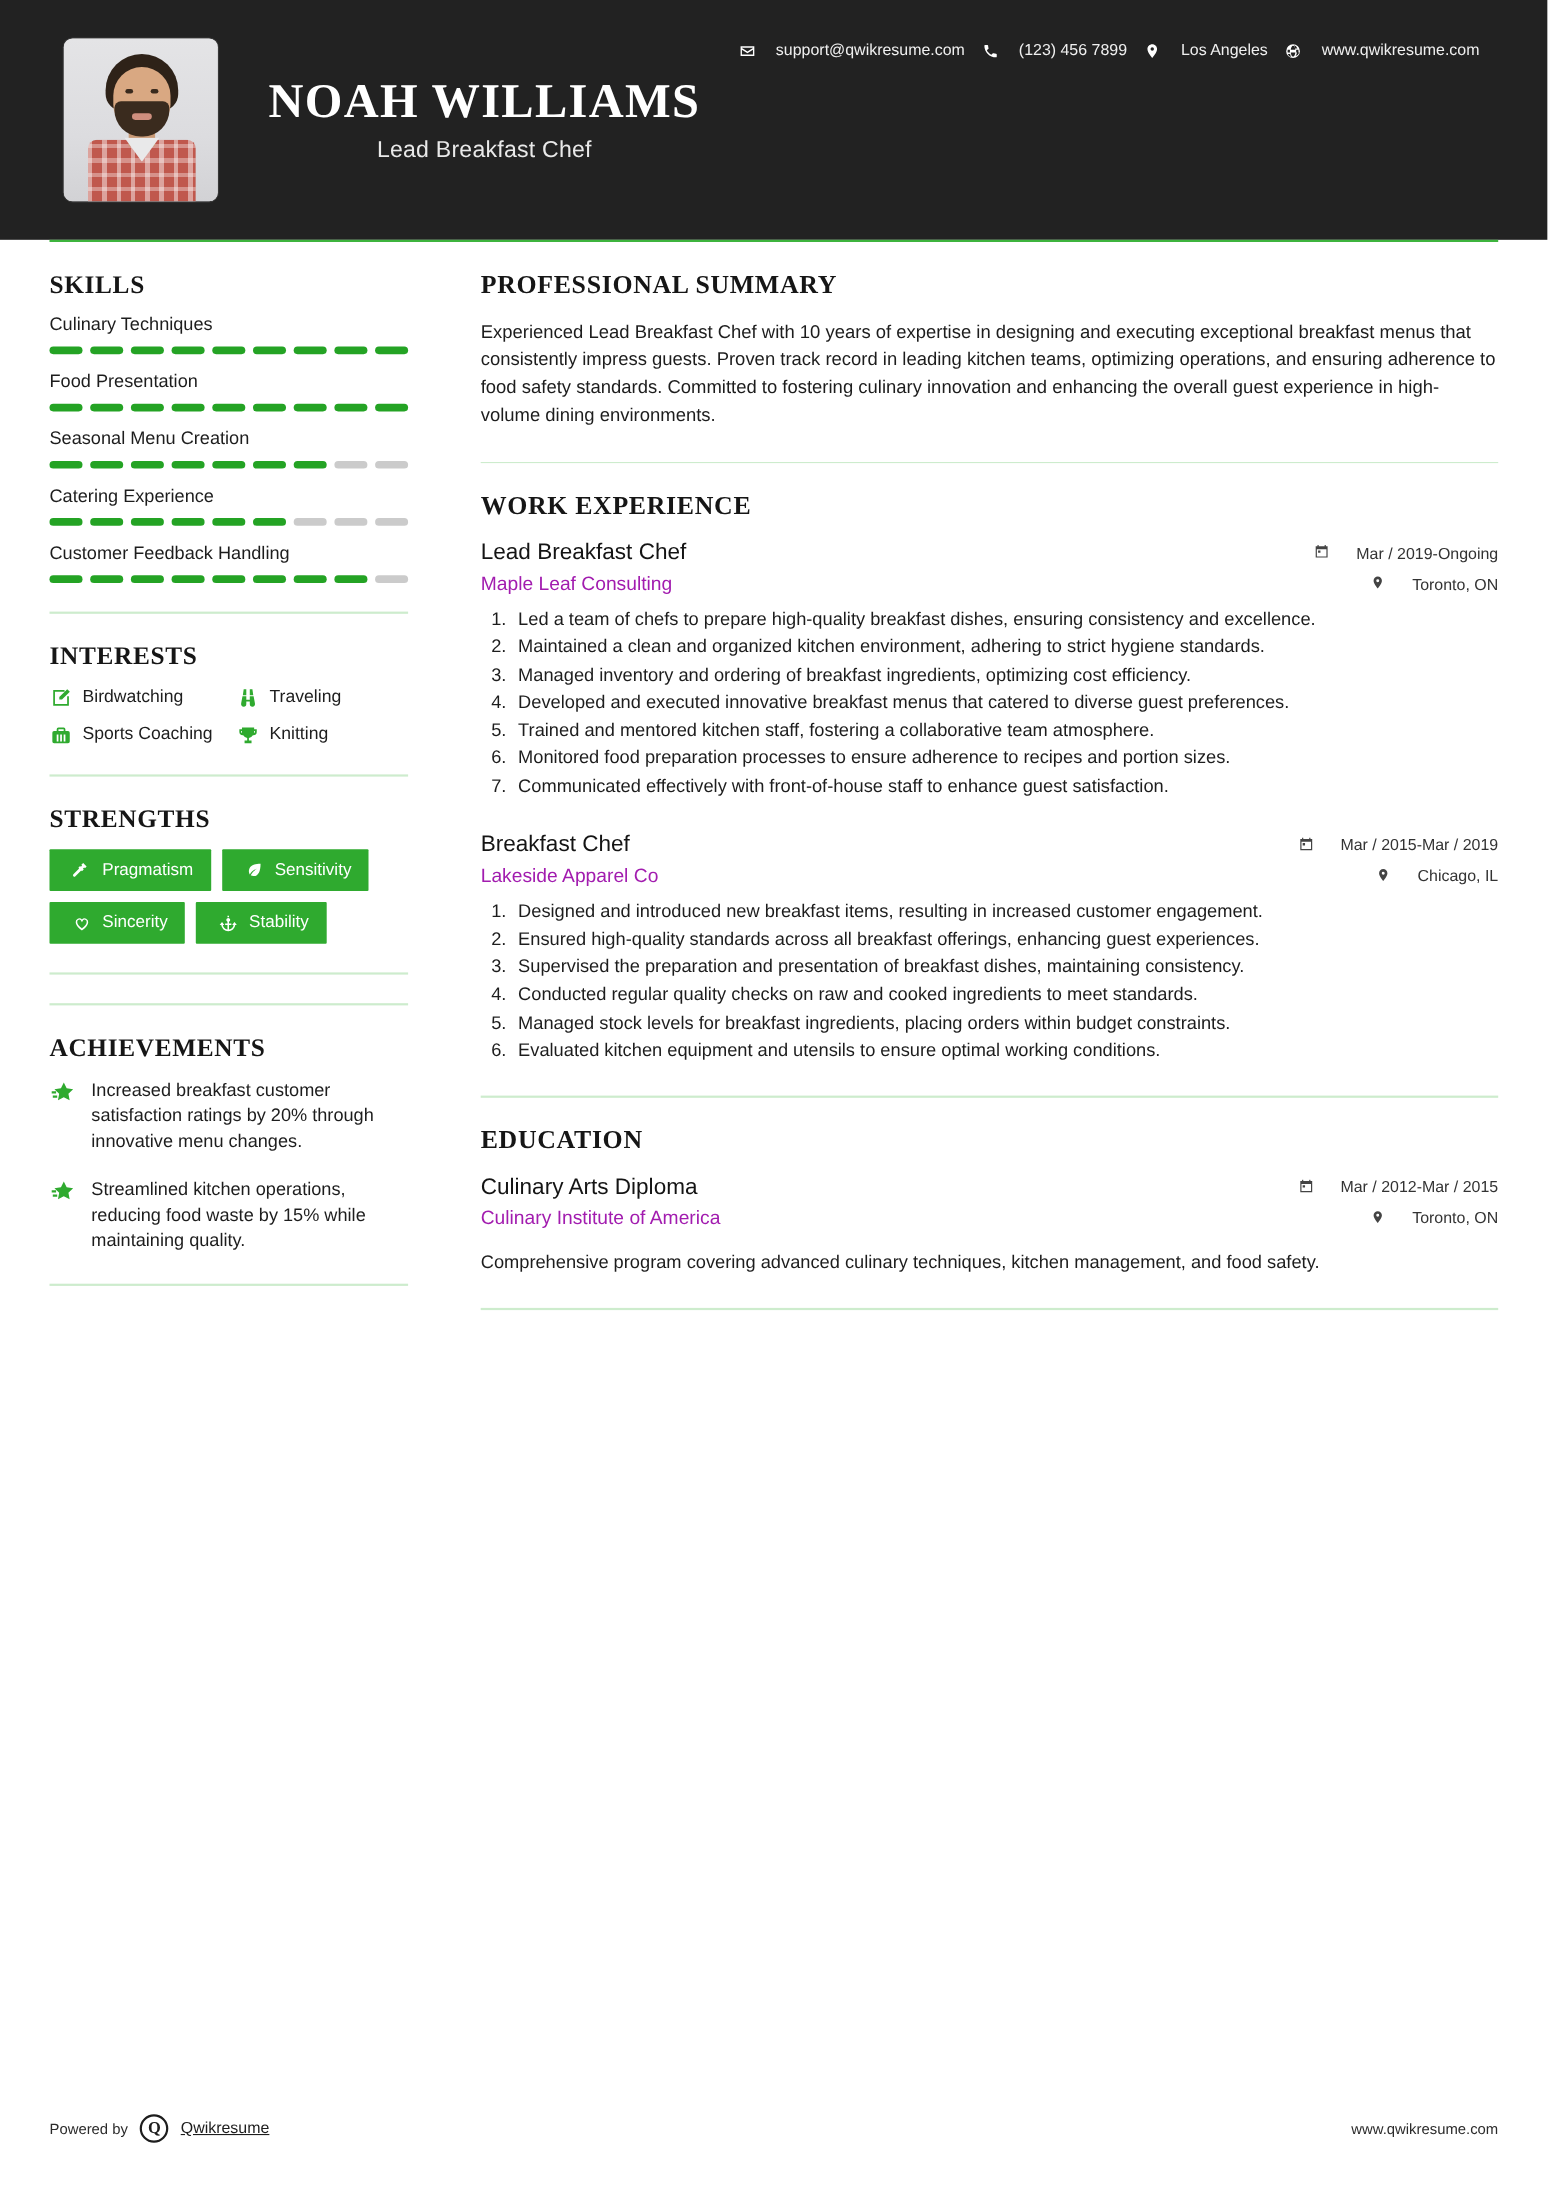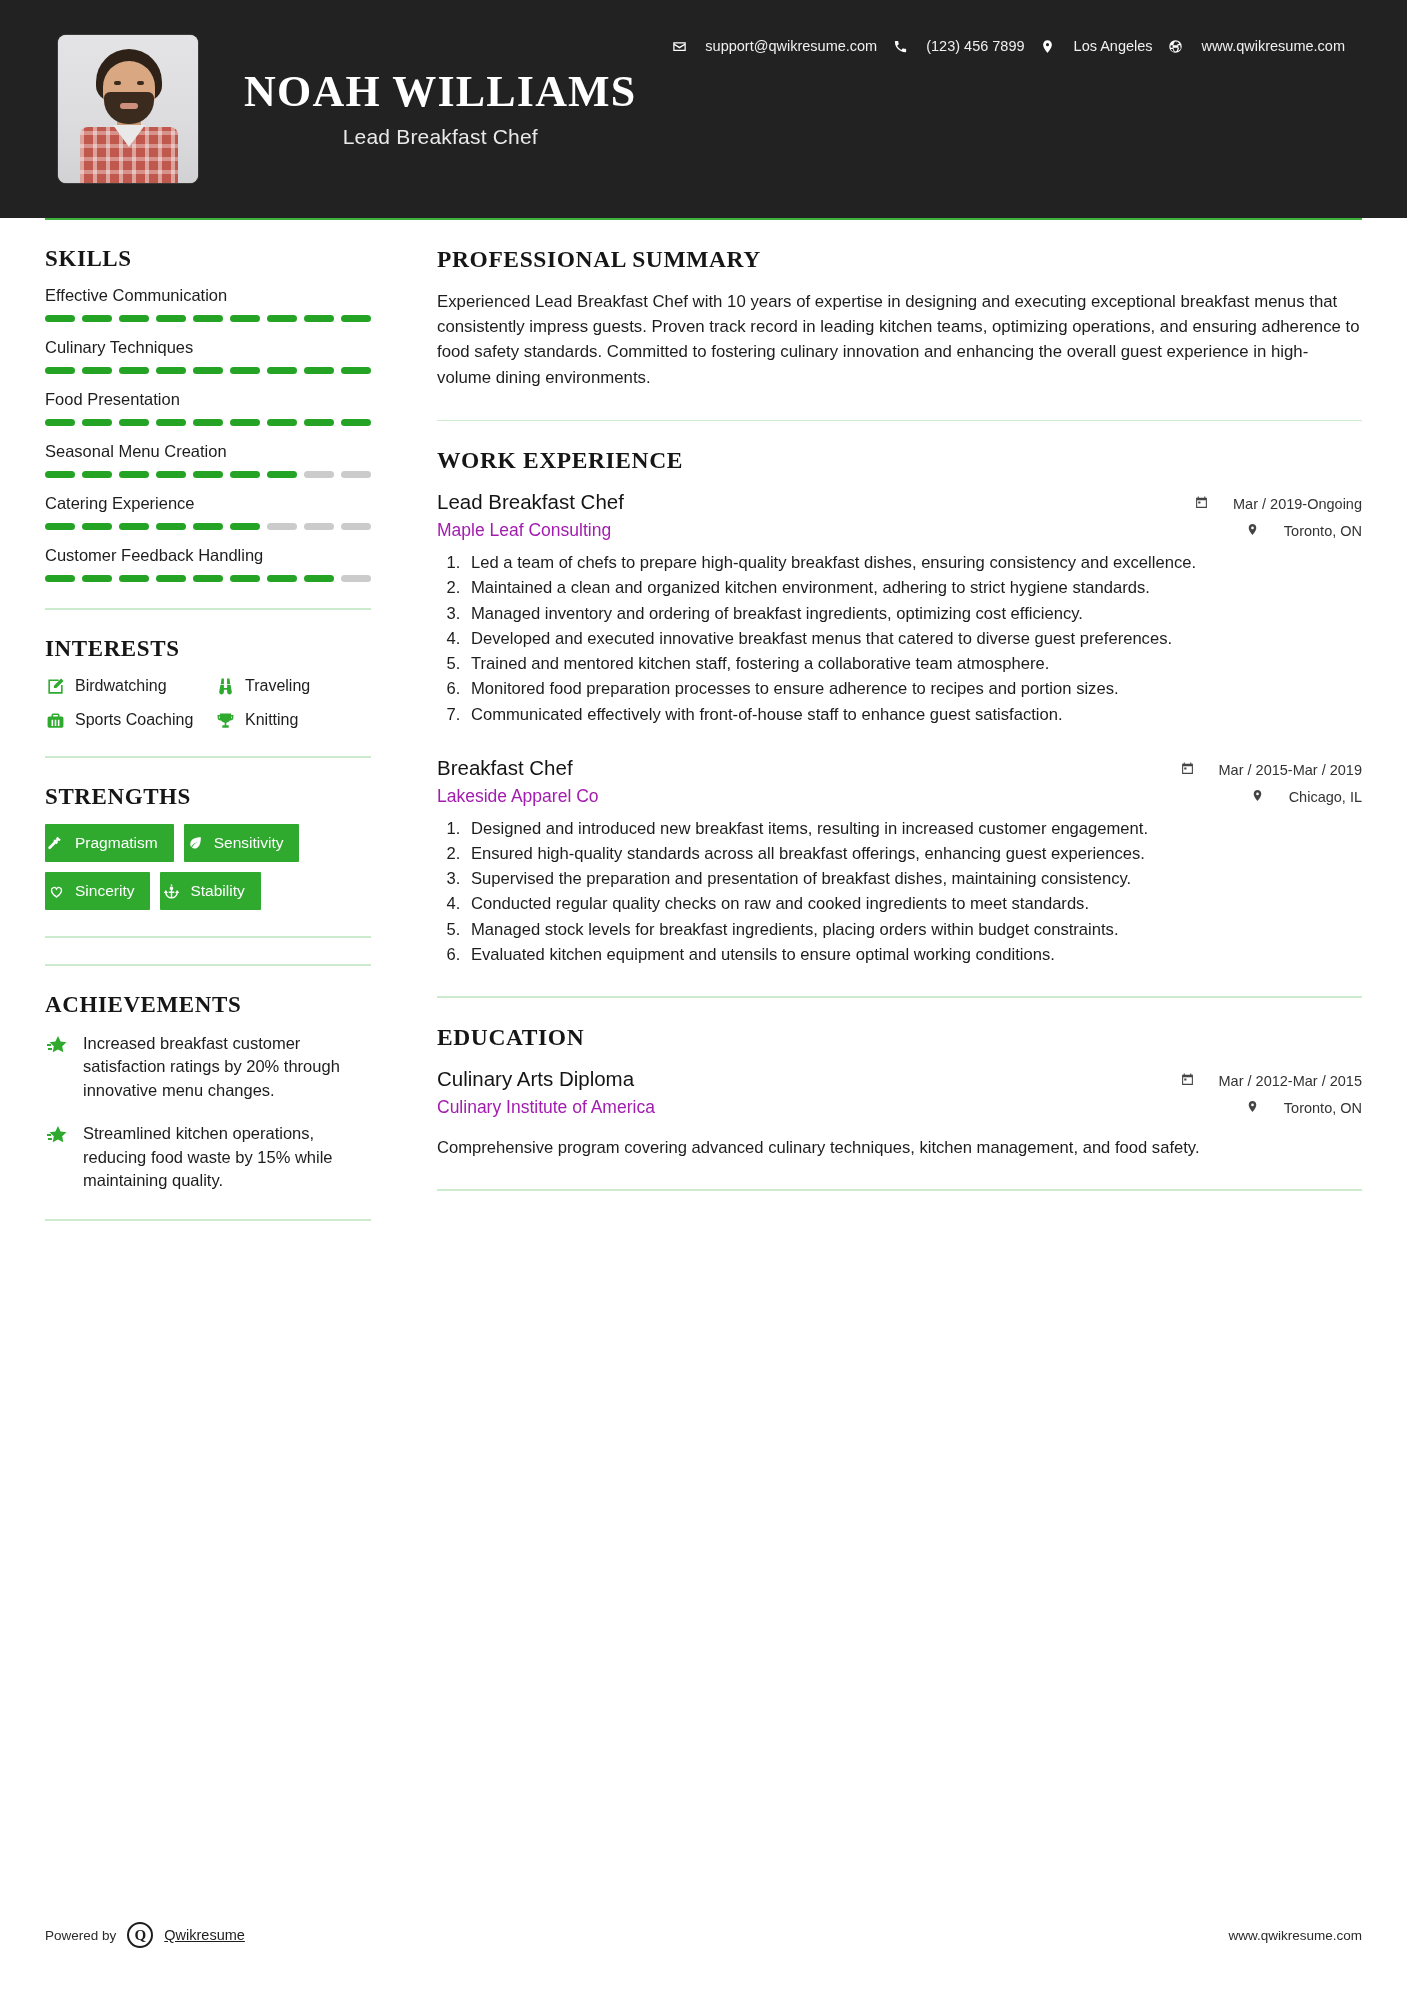--- a/index.html
+++ b/index.html
@@ -127,21 +127,21 @@
   .interest-grid { display: grid; grid-template-columns: 170px 1fr; row-gap: 14px; }
   .interest { display: flex; align-items: center; gap: 10px; font-size: 16px; color: #1d1d1d; }
   .interest .gi { width: 20px; height: 20px; flex: 0 0 20px; display:flex; align-items:center; justify-content:center; }
   .interest .gi svg { width: 19px; height: 19px; fill: #2faa2f; }
 
   
   .strengths { display: flex; flex-wrap: wrap; gap: 10px; }
   .badge {
     background: #2faa2f; color: #ffffff;
     font-size: 15.5px;
-    padding: 10px 16px 10px 2px;
+    padding: 10px 16px 10px 20px;
     display: flex; align-items: center; gap: 10px;
     border-radius: 1px;
   }
   .badge .bi { width: 18px; height: 18px; flex: 0 0 18px; display:flex; align-items:center; justify-content:center; }
   .badge .bi svg { width: 17px; height: 17px; fill: #ffffff; }
 
   
   .langs { display: flex; gap: 38px; padding-left: 16px; }
   .lang { width: 82px; text-align: center; }
   .donut {
@@ -255,34 +255,20 @@
   <div class="accent-rule"></div>
 
   <div class="body-wrap">
 
     <div class="col-left">
 
       <div>
         <div class="sec-title">SKILLS</div>
         <div id="skills-list">
             <div class="skill">
-              <div class="skill-name">Effective Communication</div>
-              <div class="seg-row">
-                <span class="seg"></span>
-                <span class="seg"></span>
-                <span class="seg"></span>
-                <span class="seg"></span>
-                <span class="seg"></span>
-                <span class="seg"></span>
-                <span class="seg"></span>
-                <span class="seg"></span>
-                <span class="seg"></span>
-              </div>
-            </div>
-            <div class="skill">
               <div class="skill-name">Culinary Techniques</div>
               <div class="seg-row">
                 <span class="seg"></span>
                 <span class="seg"></span>
                 <span class="seg"></span>
                 <span class="seg"></span>
                 <span class="seg"></span>
                 <span class="seg"></span>
                 <span class="seg"></span>
                 <span class="seg"></span>

